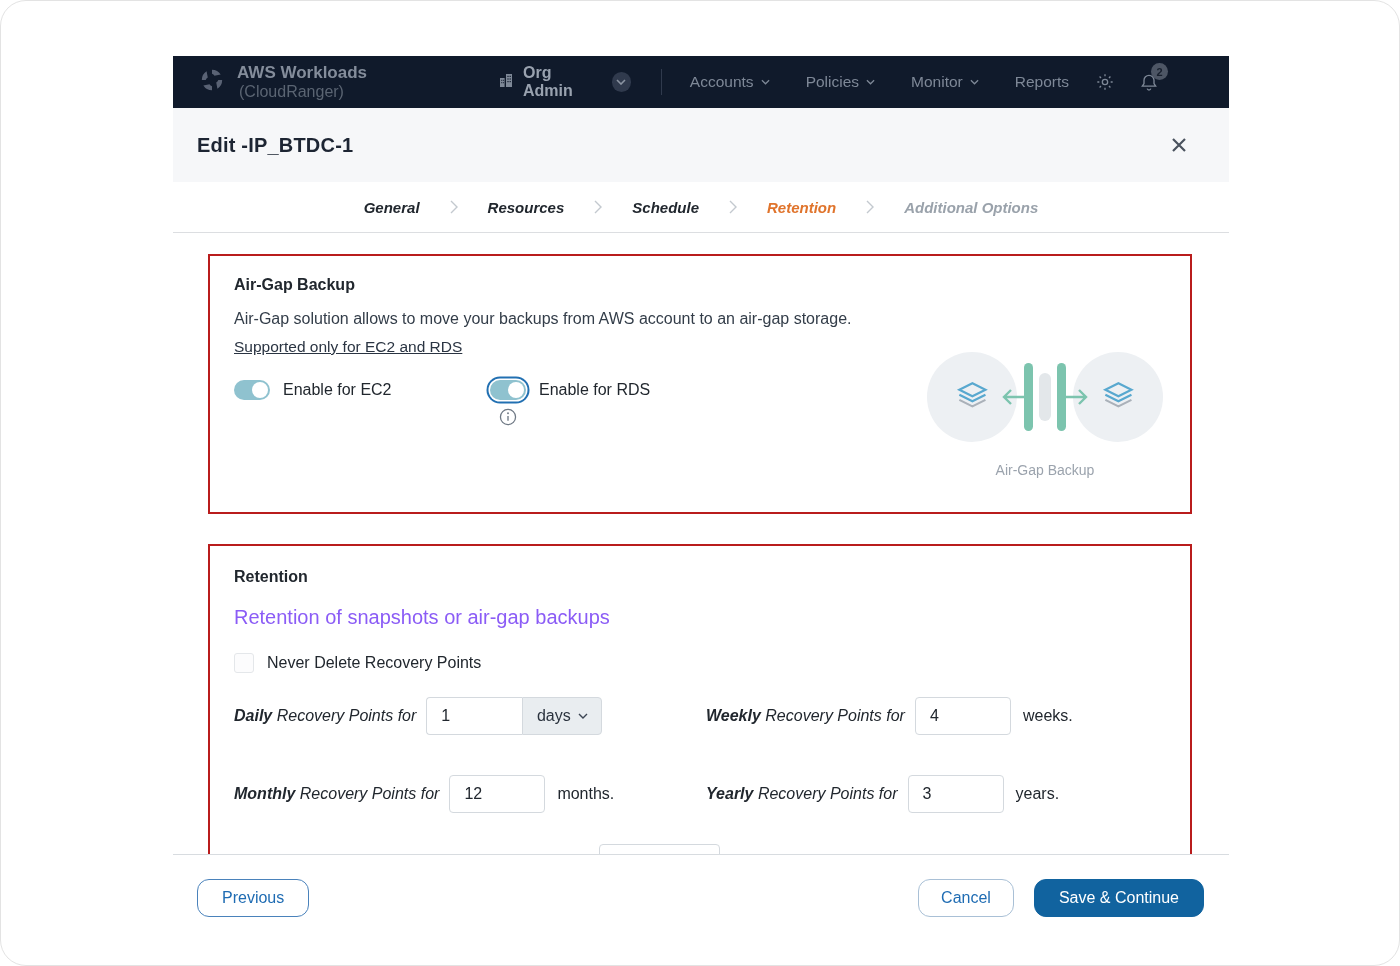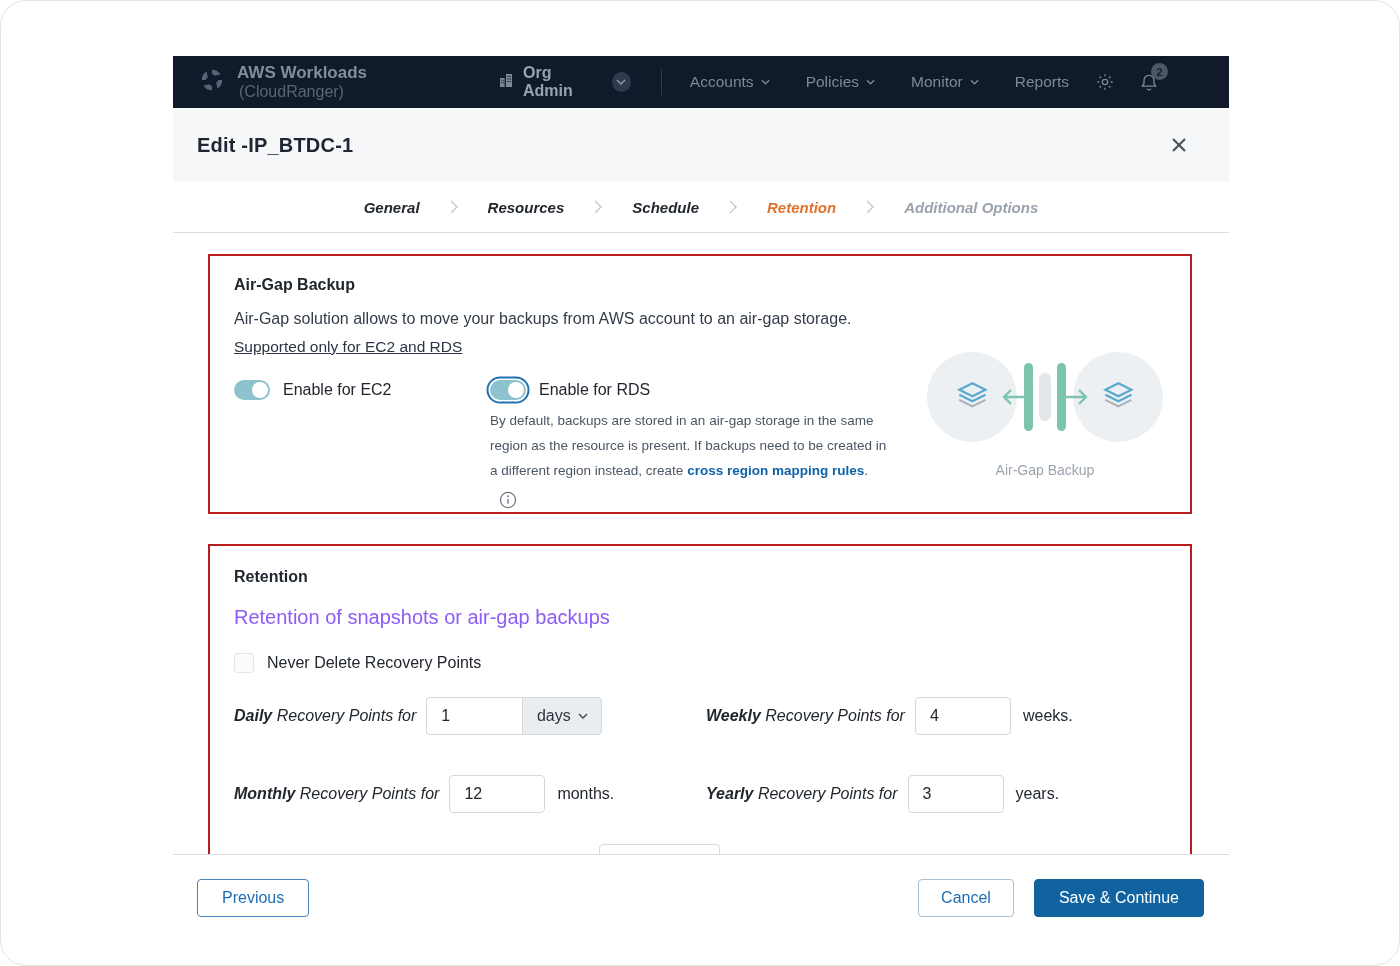--- a/index.html
+++ b/index.html
@@ -82,21 +82,21 @@
   .unit-select { height:38px; width:80px; background:#e9edf0; border:1px solid #d4d9de;
                  border-radius:0 4px 4px 0; display:flex; align-items:center; justify-content:center;
                  gap:7px; font-size:16px; color:#2b333e; cursor:pointer; }
   .unit-text { font-size:16px; color:#21272e; margin-left:12px; }
   .retain-label { font-size:16px; color:#21272e; }
   .num-input.wide { width:121px; }
 
   
   .footer { border-top:1px solid #d8dce0; background:#fff; display:flex; align-items:flex-start;
             padding:24px 25px 0 24px; height:113px; }
-  .btn { height:38px; border-radius:4px; font-size:16px; font-family:"Liberation Sans", sans-serif;
+  .btn { height:38px; border-radius:12px; font-size:16px; font-family:"Liberation Sans", sans-serif;
          display:flex; align-items:center; justify-content:center; cursor:pointer; }
   .btn-secondary { background:#fff; color:#1f6cb3; border:1px solid #4a82bb; padding:0 24px; }
   .btn-cancel { background:#fff; color:#1f6cb3; border:1px solid #a9c0d6; padding:0 22px; }
   .btn-primary { background:#11639f; color:#fff; border:1px solid #11639f; font-weight:400; padding:0 24px; margin-left:20px; }
   .footer-spacer { flex:1; }
 </style>
 </head>
 <body>
 
 <div class="canvas">
@@ -237,21 +237,20 @@
               <span class="toggle-label">Enable for EC2</span>
             </div>
           </div>
           <div>
             <div class="toggle-line">
               <span class="toggle focused">
                   <span class="knob"></span>
                 </span>
               <span class="toggle-label">Enable for RDS</span>
             </div>
-            <p class="rds-note"><span>By default, backups are stored in an air-gap storage in the same region as the resource is present. If backups need to be created in a different region instead, create </span><span class="note-link">cross region mapping rules</span><span>.</span></p>
             <span class="info-icon">
               <svg width="18" height="18" viewBox="0 0 20 20">
                 <circle cx="10" cy="10" r="8.4" fill="none" stroke="#6e7884" stroke-width="1.4"></circle>
                 <line x1="10" y1="8.8" x2="10" y2="14.2" stroke="#6e7884" stroke-width="1.5"></line>
                 <circle cx="10" cy="5.9" r="1.05" fill="#6e7884"></circle>
               </svg>
             </span>
           </div>
         </div>
 

